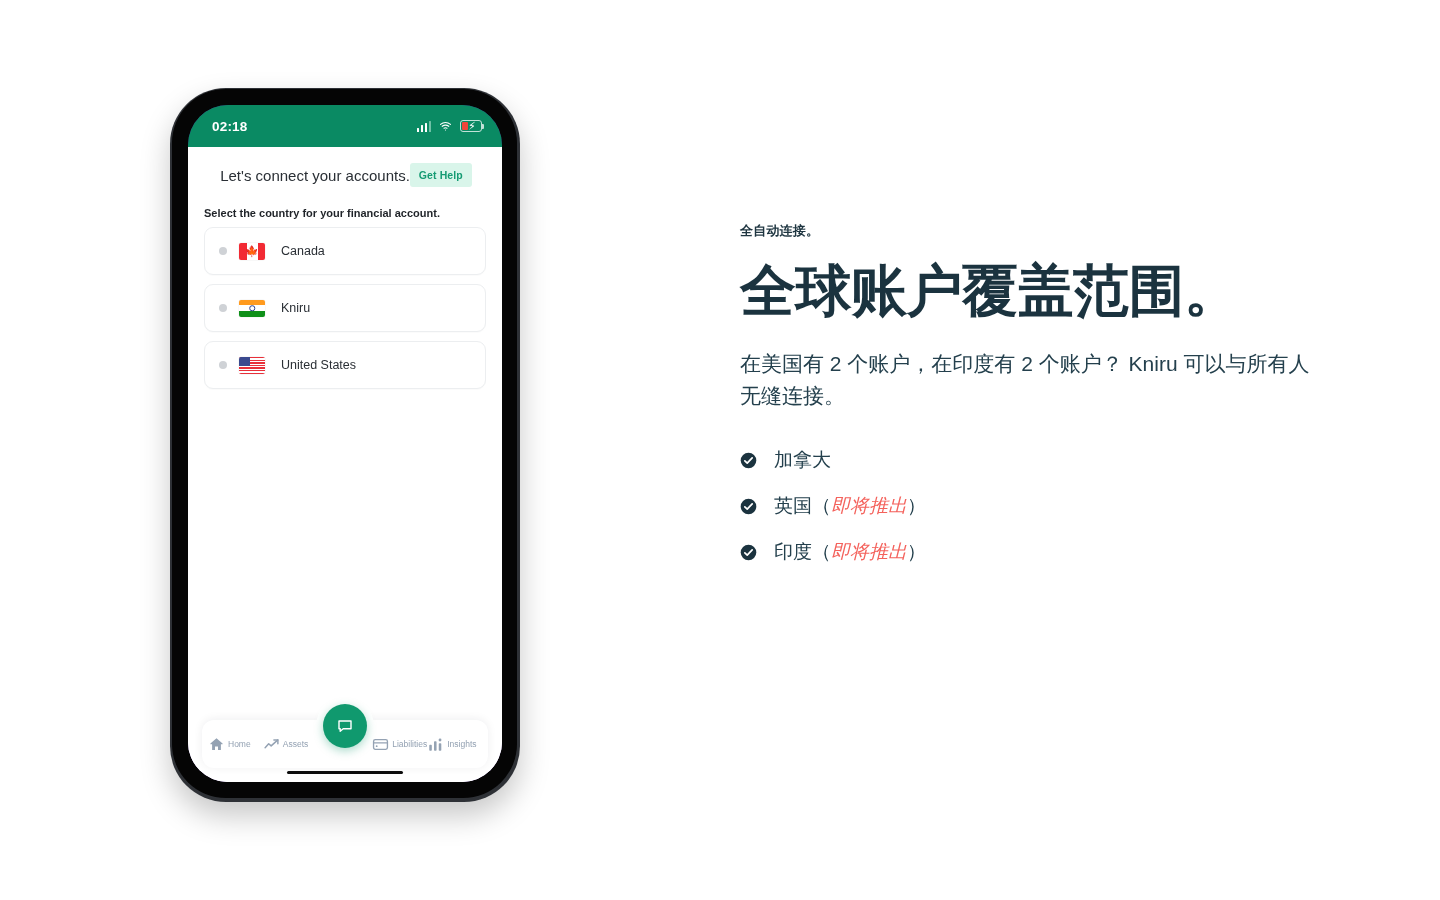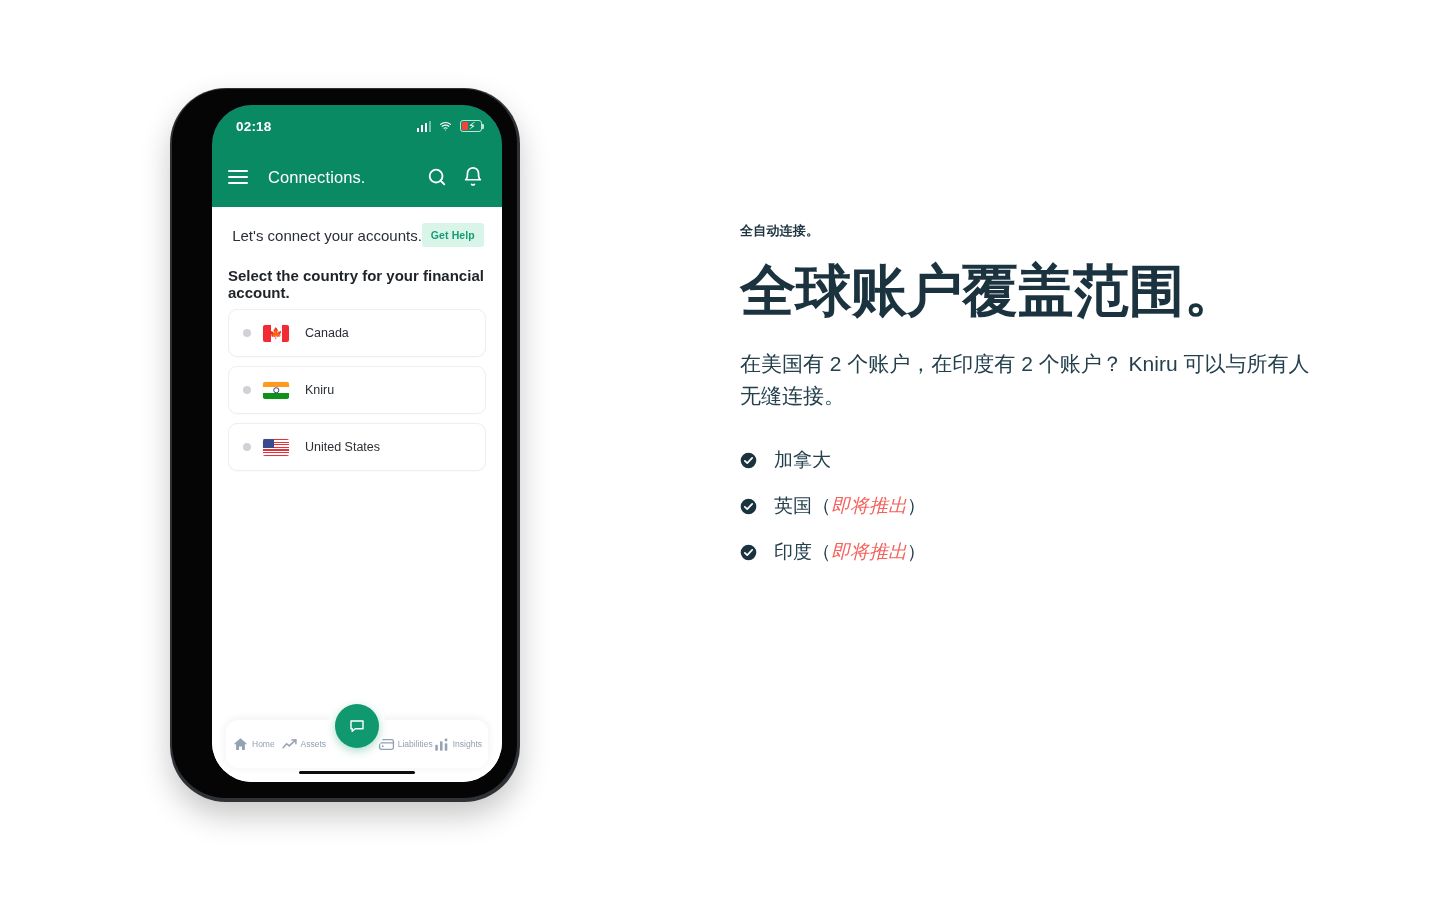--- a/index.html
+++ b/index.html
@@ -23,21 +23,21 @@
   .phone-frame {
     position:absolute; left:2px; top:1px; right:3px; bottom:4px;
     border-radius:54px;
     background:#050505;
   }
   .phone-screen {
     position:absolute; left:18px; top:17px; right:18px; bottom:20px;
     border-radius:40px;
     overflow:hidden;
     background:#4c1d95;
-    display:flex; flex-direction:column;margin-left:24px;
+    display:flex; flex-direction:column;
   }
 
   
   .statusbar {
     height:42px; background:#0a8a63; flex:0 0 auto;
     display:flex; align-items:center; justify-content:space-between;
     padding:0 20px 0 24px; position:relative;
   }
   .status-time { color:#fff; font-size:13.5px; font-weight:700; letter-spacing:.2px; }
   .status-icons { display:flex; align-items:center; gap:7px; }
@@ -65,21 +65,21 @@
   .appbar-ic { width:22px; height:22px; color:#fff; cursor:pointer; }
 
   
   .screen-body { flex:1; background:#fff; position:relative; display:flex; flex-direction:column; }
   .sec-head { display:flex; align-items:center; justify-content:center; padding:16px 14px 0 16px; }
   .sec-title { font-size:15px; color:#2a2f35; font-weight:400; }
   .help-badge {
     background:#d9f5ea; color:#169b73; font-size:10.5px; font-weight:700;
     padding:6px 9px; border-radius:3px; cursor:pointer; letter-spacing:.1px;
   }
-  .sub-label { font-size:15px; font-weight:700; color:#1f2328; padding:20px 16px 8px 16px; }
+  .sub-label { font-size:11px; font-weight:700; color:#1f2328; padding:20px 16px 8px 16px; }
 
   .country-list { padding:0 16px; display:flex; flex-direction:column; gap:9px; }
   .country-row {
     height:48px; border:1px solid #eceef0; border-radius:9px; background:#fff;
     display:flex; align-items:center; padding:0 14px; gap:12px; cursor:pointer;
     box-shadow:0 1px 1px rgba(16,24,40,.02);
   }
   .radio { width:8px; height:8px; border-radius:50%; background:#cfd2d6; flex:0 0 auto; }
   .flag { width:26px; height:17px; border-radius:2px; flex:0 0 auto; position:relative; overflow:hidden;
           box-shadow:0 0 0 .5px rgba(0,0,0,.06); }
@@ -171,36 +171,20 @@
             <path d="M9 16.4a6 6 0 0 1 6 0"></path>
               <circle cx="12" cy="20" r="1.1" fill="#fff" stroke="none"></circle>
           </svg>
           <span class="batt">
             <span class="lvl"></span>
               <span class="bolt">⚡</span>
           </span>
         </div>
       </div>
 
-      <div class="appbar">
-        <span class="hamburger">
-          <span></span>
-            <span></span>
-            <span></span>
-        </span>
-        <span class="appbar-title">Connections.</span>
-        <svg class="appbar-ic" viewBox="0 0 24 24" fill="none" stroke="currentColor" stroke-width="2" stroke-linecap="round">
-          <circle cx="11" cy="11" r="7"></circle>
-            <path d="M20 20l-4.2-4.2"></path>
-        </svg>
-        <svg class="appbar-ic" viewBox="0 0 24 24" fill="none" stroke="currentColor" stroke-width="1.9" stroke-linecap="round" stroke-linejoin="round">
-          <path d="M18 8a6 6 0 1 0-12 0c0 6-2 7-2 7h16s-2-1-2-7"></path>
-            <path d="M10.5 20a2 2 0 0 0 3 0"></path>
-        </svg>
-      </div>
 
       <div class="screen-body">
 
         <div class="sec-head">
           <div class="sec-title">Let's connect your accounts.</div>
           <div class="help-badge">Get Help</div>
         </div>
 
         <div class="sub-label">Select the country for your financial account.</div>
 

